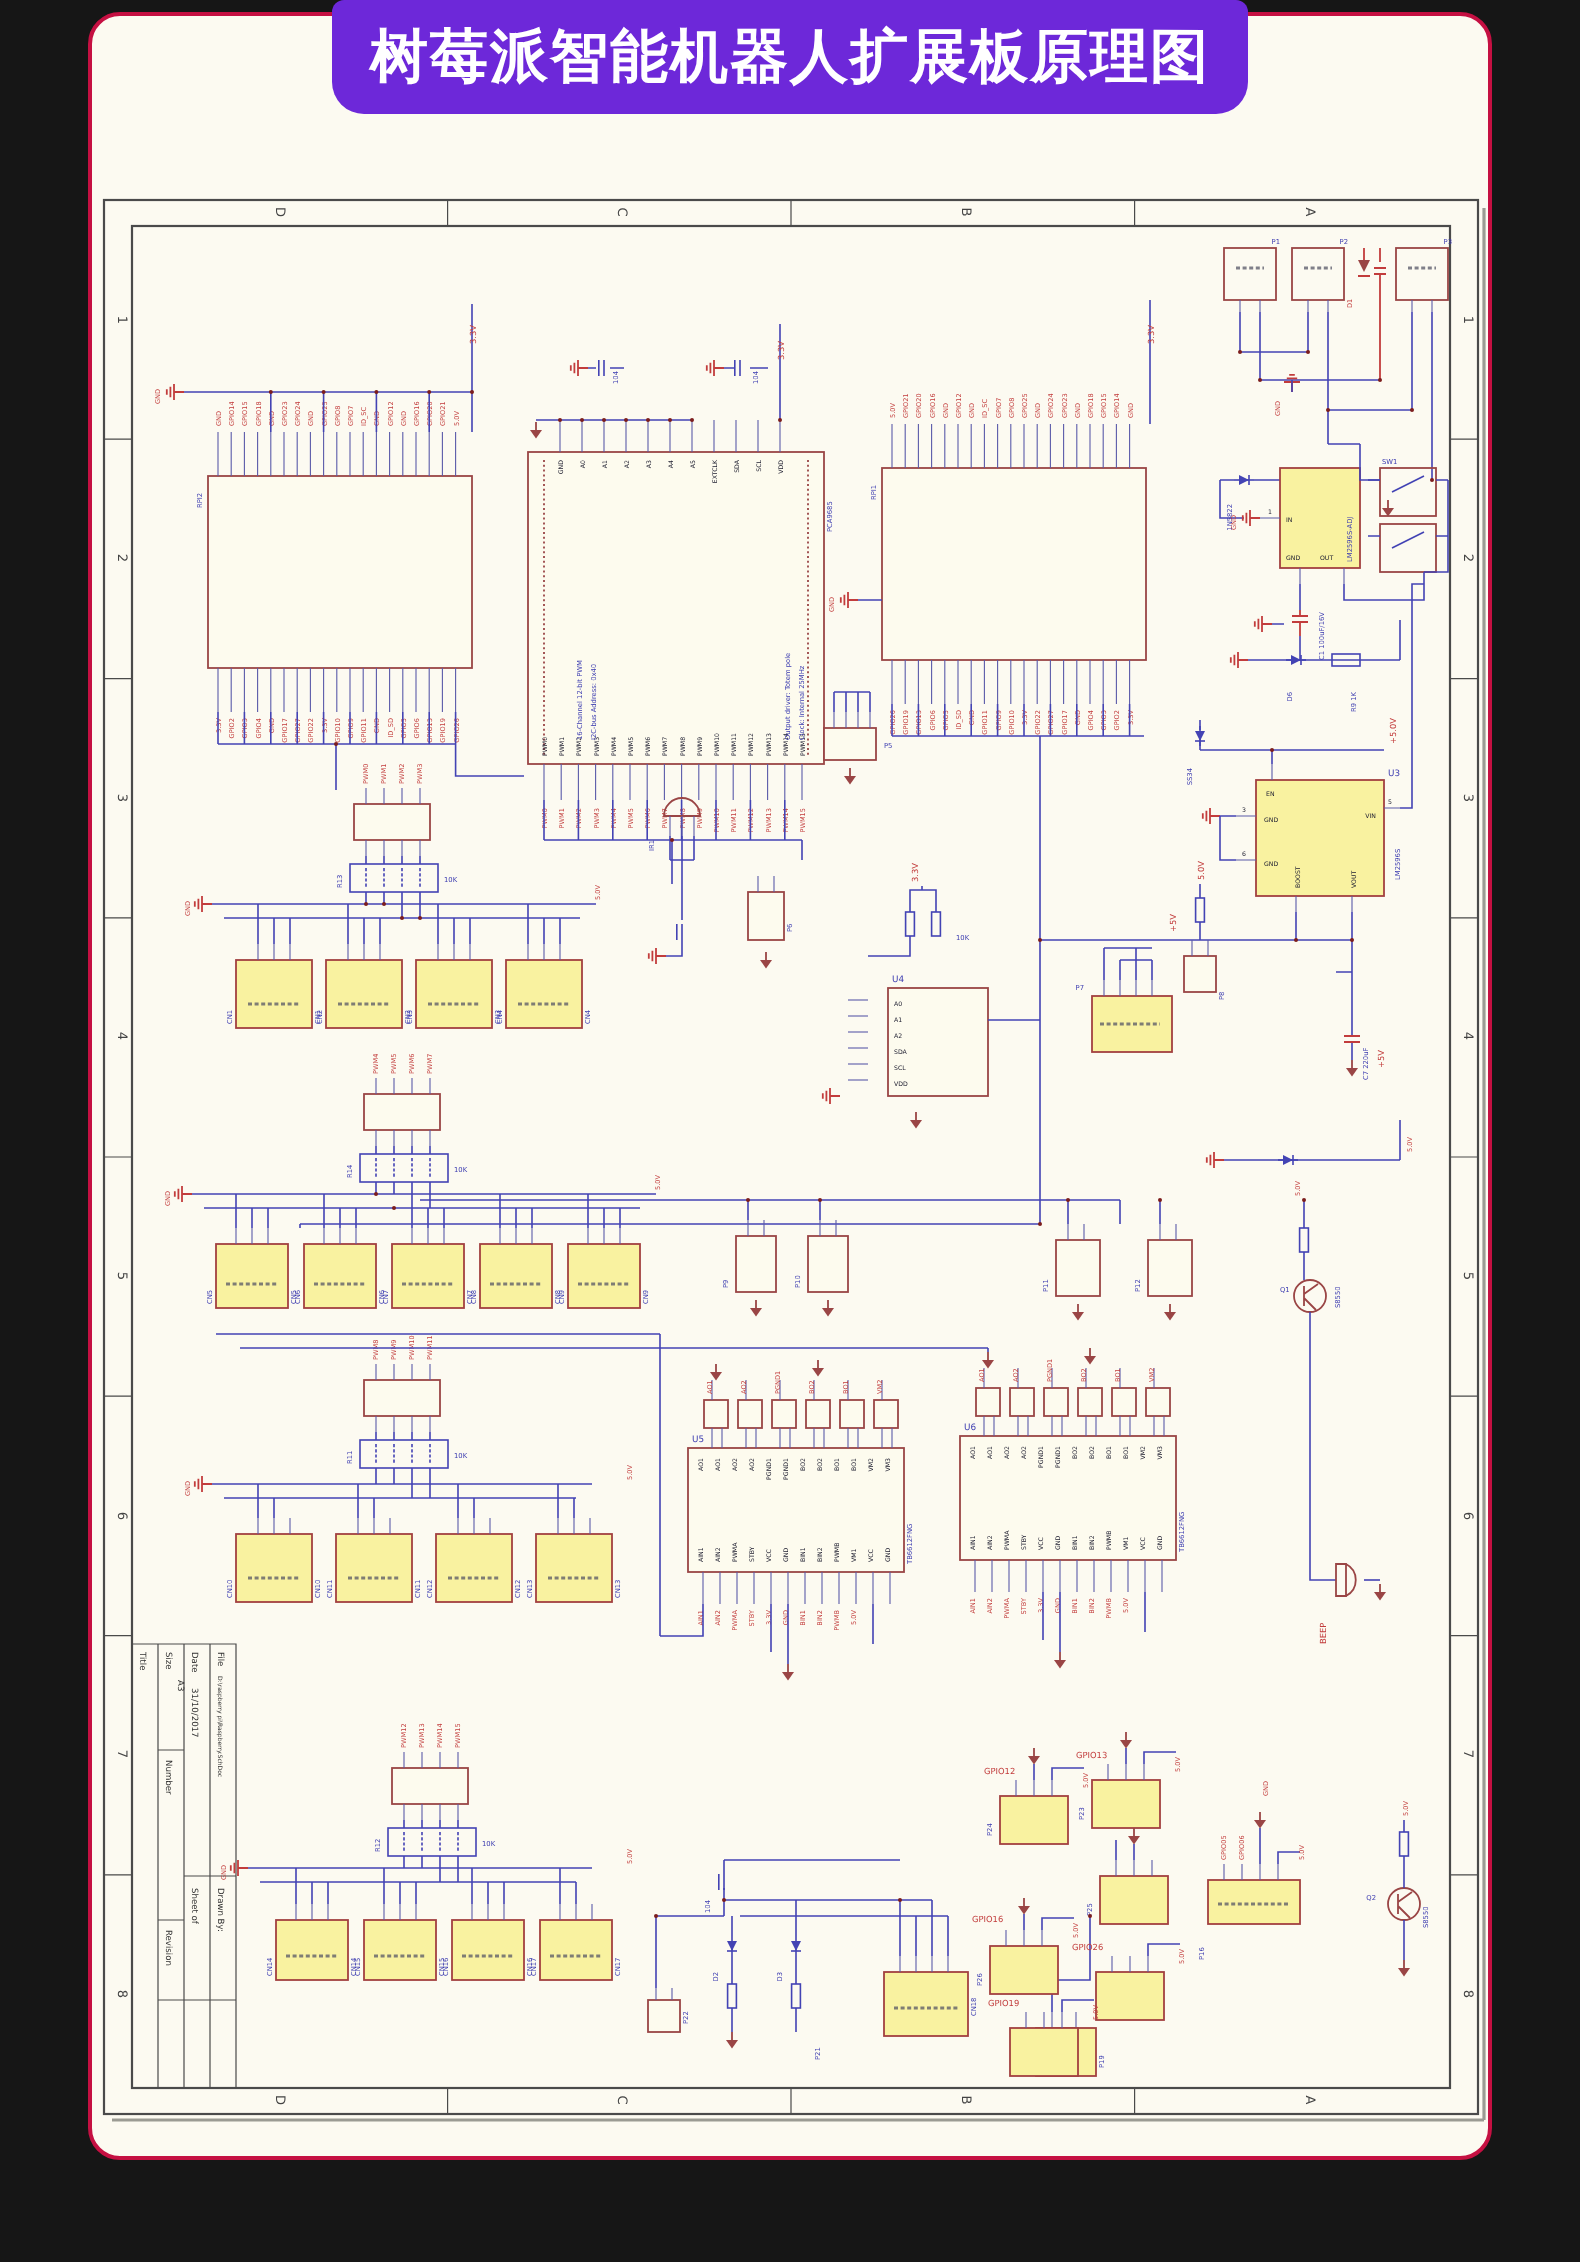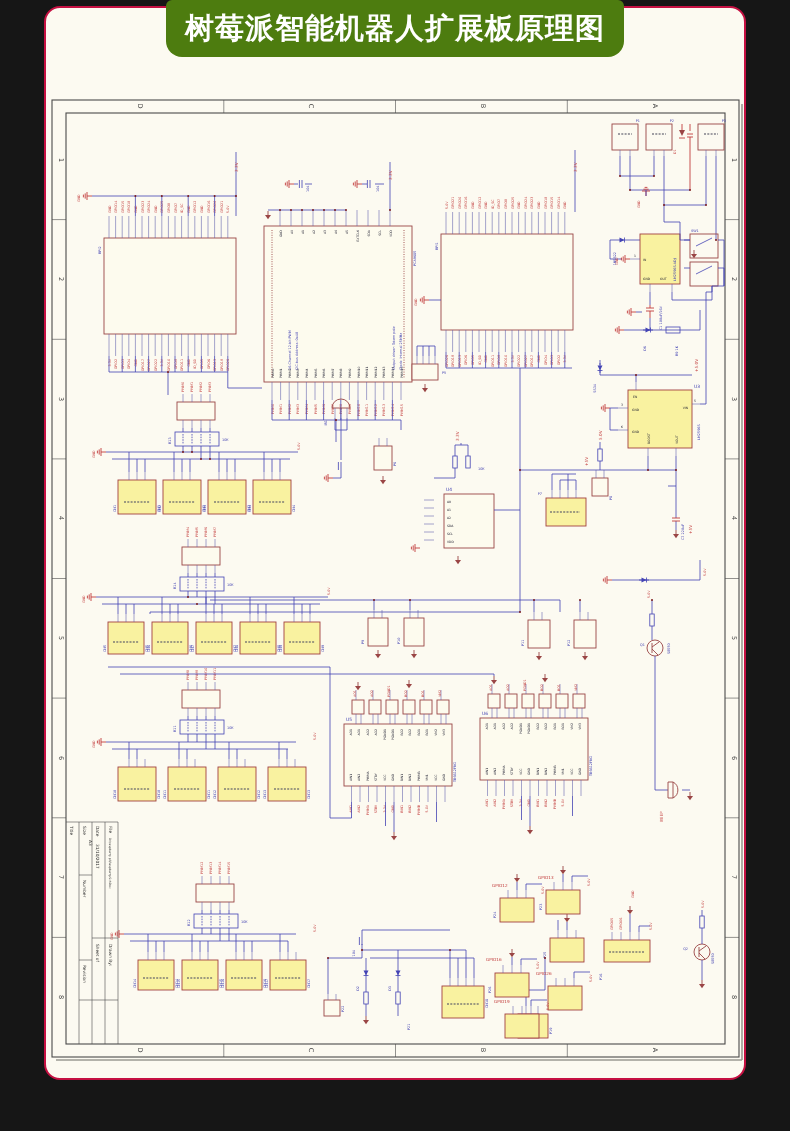--- a/index.html
+++ b/index.html
@@ -1,18 +1,18 @@
 <!DOCTYPE html>
 <html><head>
 <meta charset="utf-8">
 <style>
   html,body{margin:0;padding:0}
   body{width:790px;height:1131px;background:#161616;position:relative;overflow:hidden;
        font-family:"DejaVu Sans",sans-serif}
-  .banner{position:absolute;left:166px;top:0;width:458px;height:57px;background:#4d7c0f;
+  .banner{position:absolute;left:166px;top:0;width:458px;height:57px;background:#6d28d9;
           border-radius:6px 6px 16px 16px;display:flex;align-items:center;justify-content:center;z-index:3}
   .banner span{color:#ffffff;font-size:29px;font-weight:bold;letter-spacing:1px;
                font-family:"DejaVu Sans",sans-serif}
   .card{position:absolute;left:44px;top:6px;width:698px;height:1070px;background:#fcfaf1;
         border:2px solid #c51042;border-radius:16px;z-index:1}
   svg.schem{position:absolute;left:0;top:0;z-index:2}
   
   .bl{stroke:#4a4a4a;stroke-width:1.1;fill:none}
   .bl2{stroke:#4a4a4a;stroke-width:.6;fill:none}
   .sh{stroke:#9b9b93;stroke-width:1.6;fill:none}

